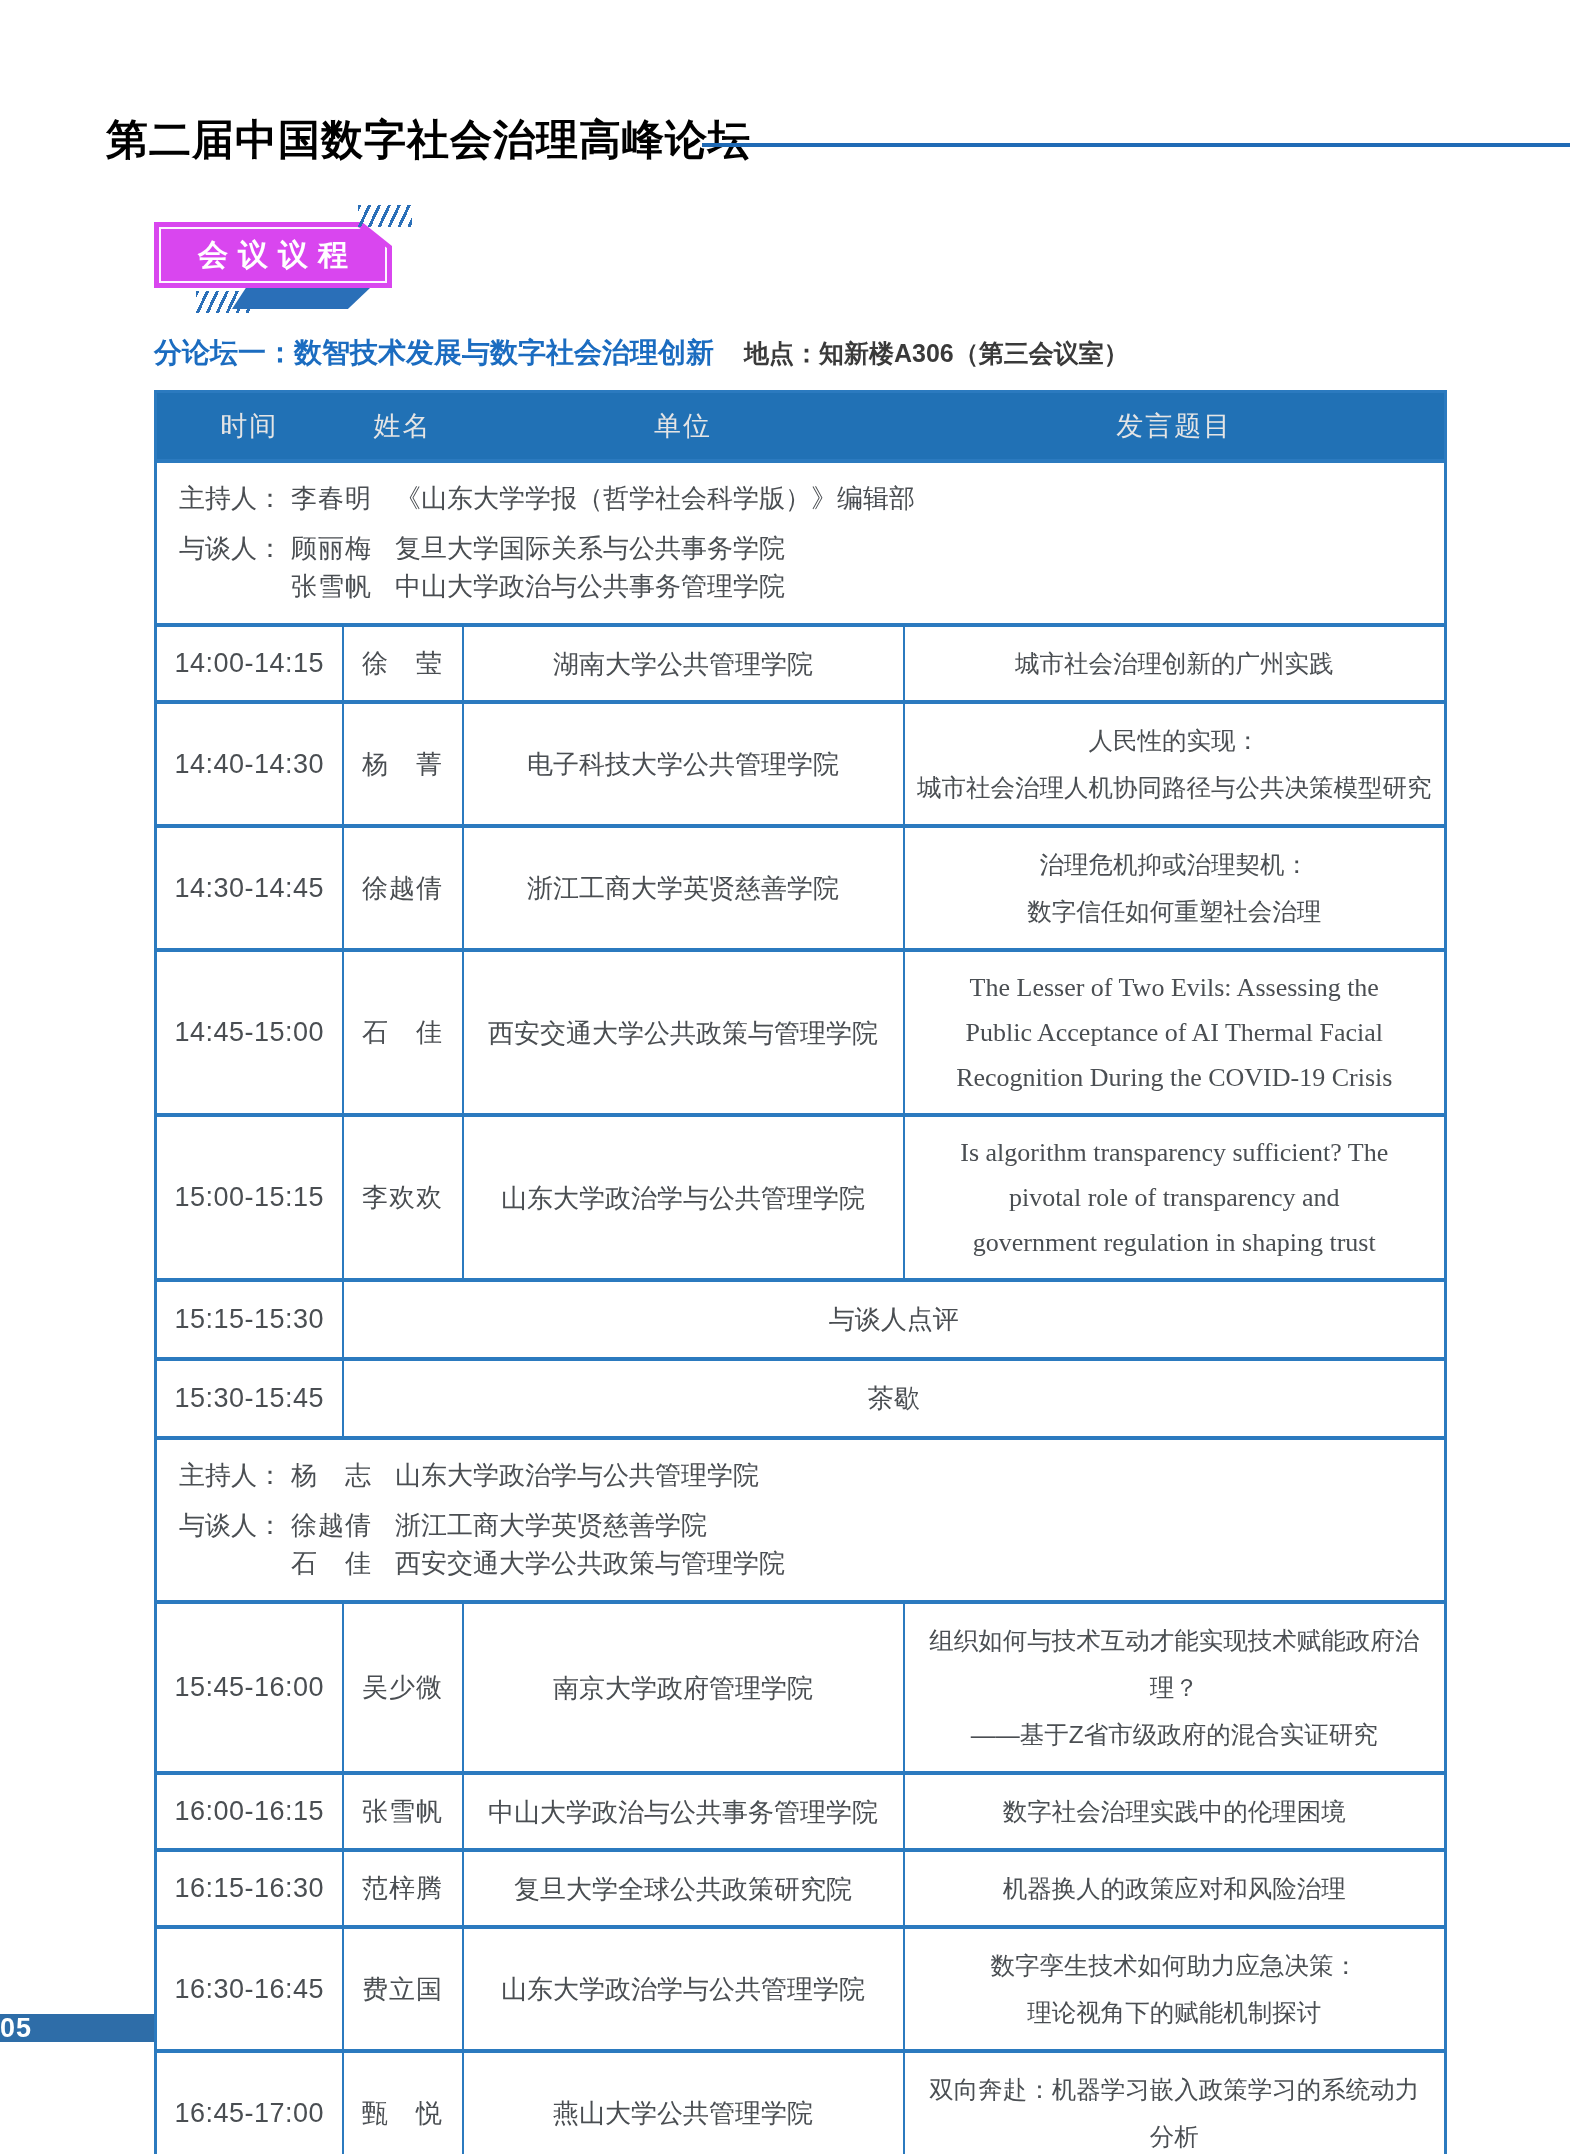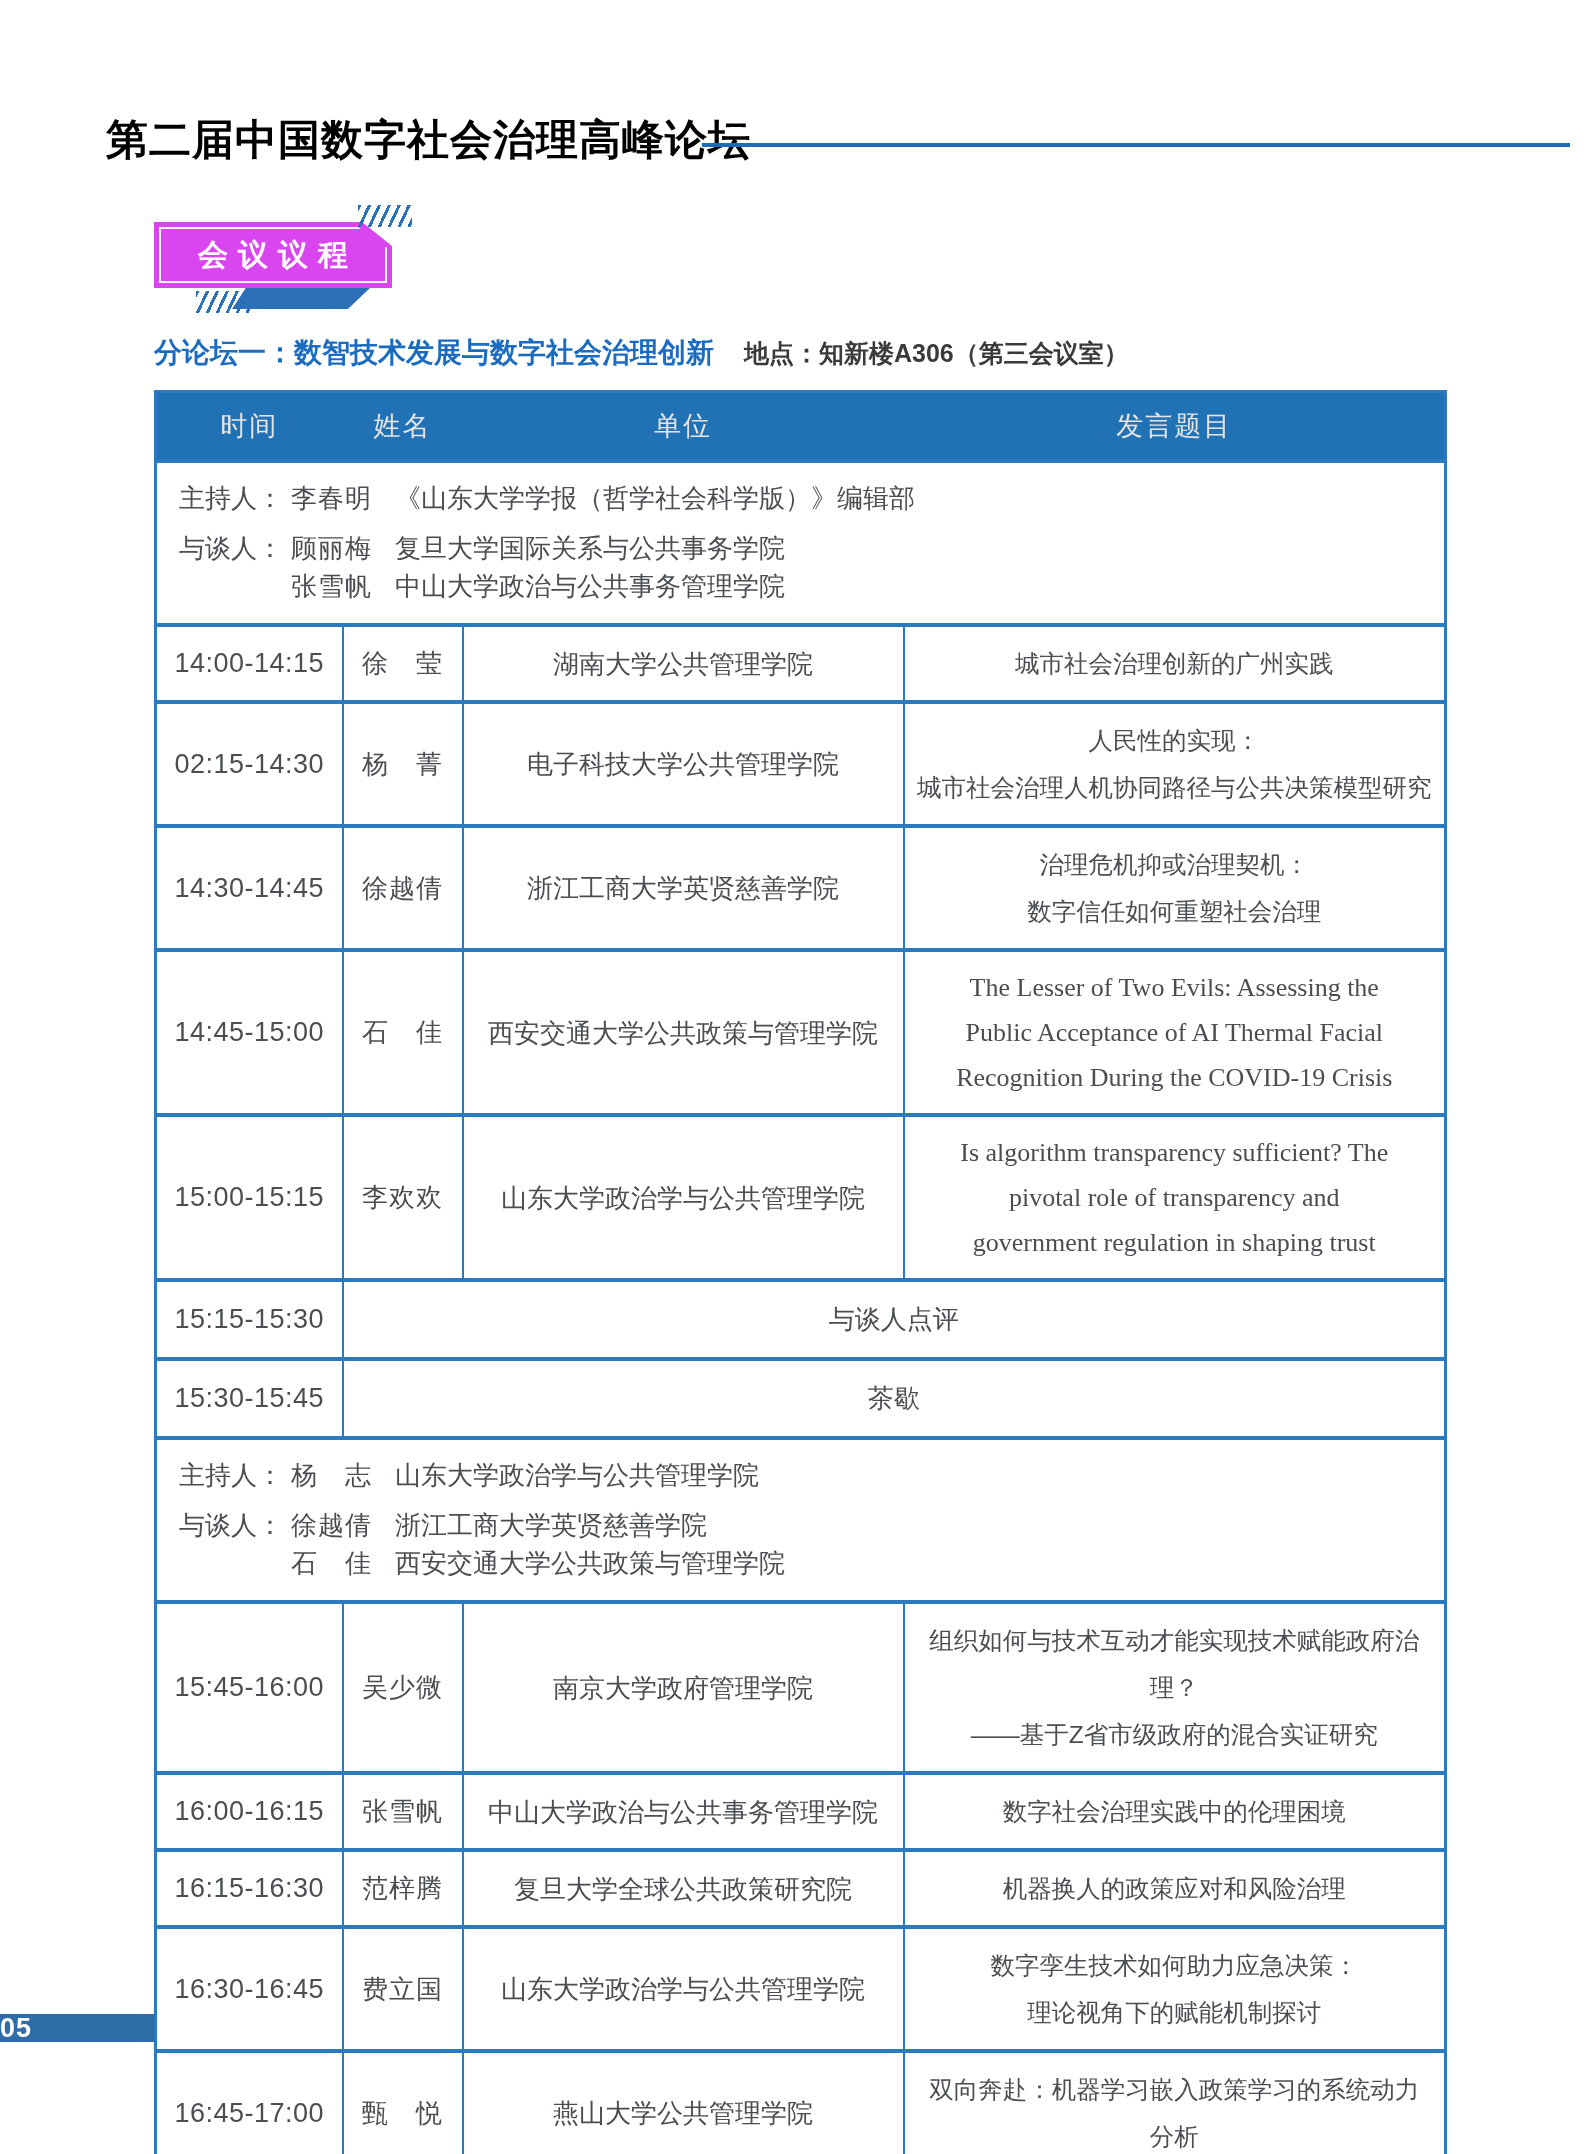--- a/index.html
+++ b/index.html
@@ -160,21 +160,21 @@
               </div>
             </td>
           </tr>
           <tr>
             <td class="cell-time">14:00-14:15</td>
             <td class="cell-name">徐　莹</td>
             <td class="cell-org">湖南大学公共管理学院</td>
             <td class="cell-title">城市社会治理创新的广州实践</td>
           </tr>
           <tr>
-            <td class="cell-time">02:15-14:30</td>
+            <td class="cell-time">14:40-14:30</td>
             <td class="cell-name">杨　菁</td>
             <td class="cell-org">电子科技大学公共管理学院</td>
             <td class="cell-title">人民性的实现：
 城市社会治理人机协同路径与公共决策模型研究</td>
           </tr>
           <tr>
             <td class="cell-time">14:30-14:45</td>
             <td class="cell-name">徐越倩</td>
             <td class="cell-org">浙江工商大学英贤慈善学院</td>
             <td class="cell-title">治理危机抑或治理契机：

